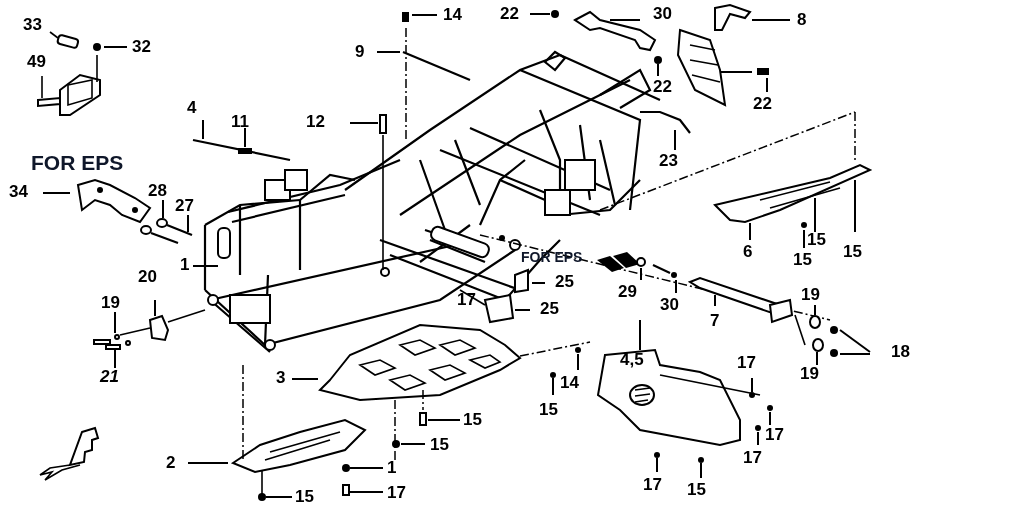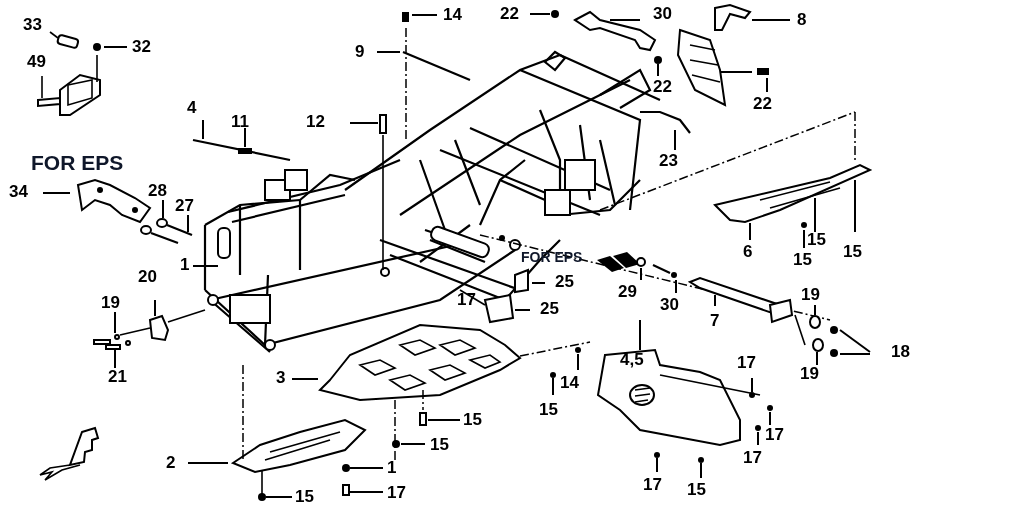--- a/index.html
+++ b/index.html
@@ -263,21 +263,21 @@
   <span class="lbl" style="left:843px; top:243px;">15</span>
   <span class="lbl" style="left:555px; top:273px;">25</span>
   <span class="lbl" style="left:540px; top:300px;">25</span>
   <span class="lbl" style="left:457px; top:291px;">17</span>
   <span class="lbl" style="left:618px; top:283px;">29</span>
   <span class="lbl" style="left:660px; top:296px;">30</span>
   <span class="lbl" style="left:710px; top:312px;">7</span>
   <span class="lbl" style="left:620px; top:309px;margin-top:42px;">4,5</span>
   <span class="lbl" style="left:138px; top:268px;">20</span>
   <span class="lbl" style="left:101px; top:294px;">19</span>
-  <span class="lbl" style="left:108px; top:368px;">21</span>
+  <span class="lbl" style="left:100px; top:368px;font-style:italic;">21</span>
   <span class="lbl" style="left:801px; top:286px;">19</span>
   <span class="lbl" style="left:875px; top:343px;margin-left:16px;">18</span>
   <span class="lbl" style="left:800px; top:365px;">19</span>
   <span class="lbl" style="left:276px; top:369px;">3</span>
   <span class="lbl" style="left:560px; top:374px;">14</span>
   <span class="lbl" style="left:539px; top:401px;">15</span>
   <span class="lbl" style="left:463px; top:411px;">15</span>
   <span class="lbl" style="left:430px; top:436px;">15</span>
   <span class="lbl" style="left:737px; top:354px;">17</span>
   <span class="lbl" style="left:765px; top:426px;">17</span>

